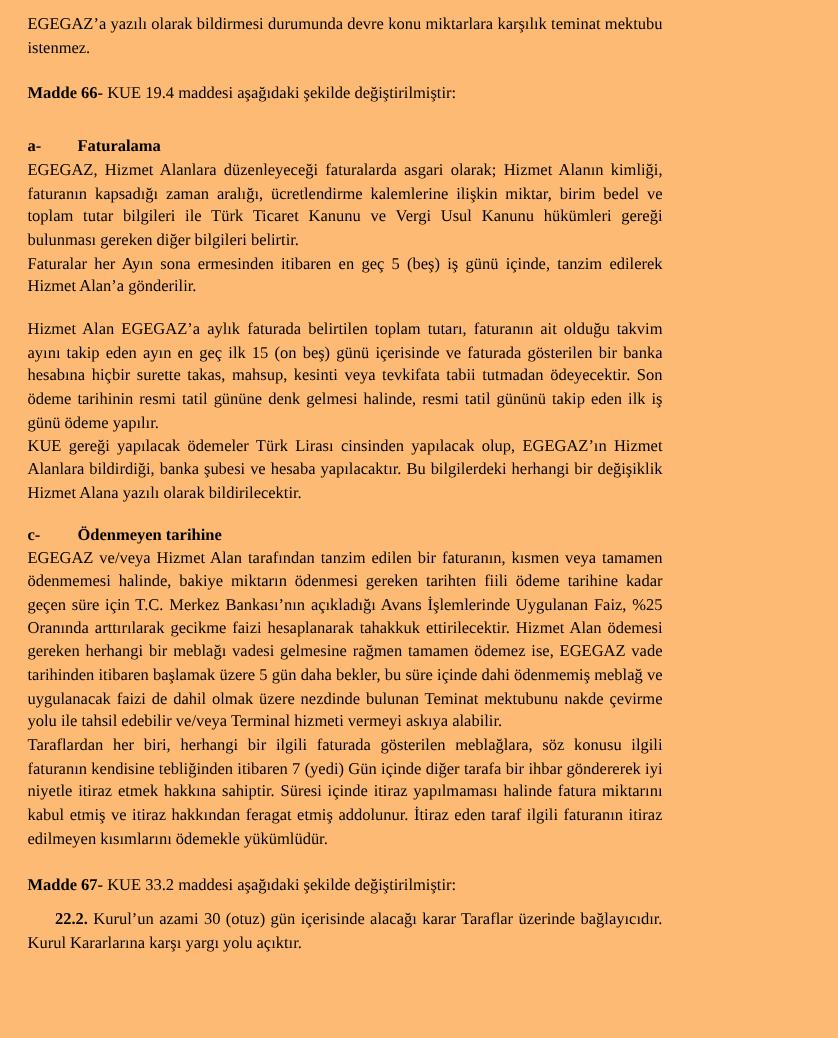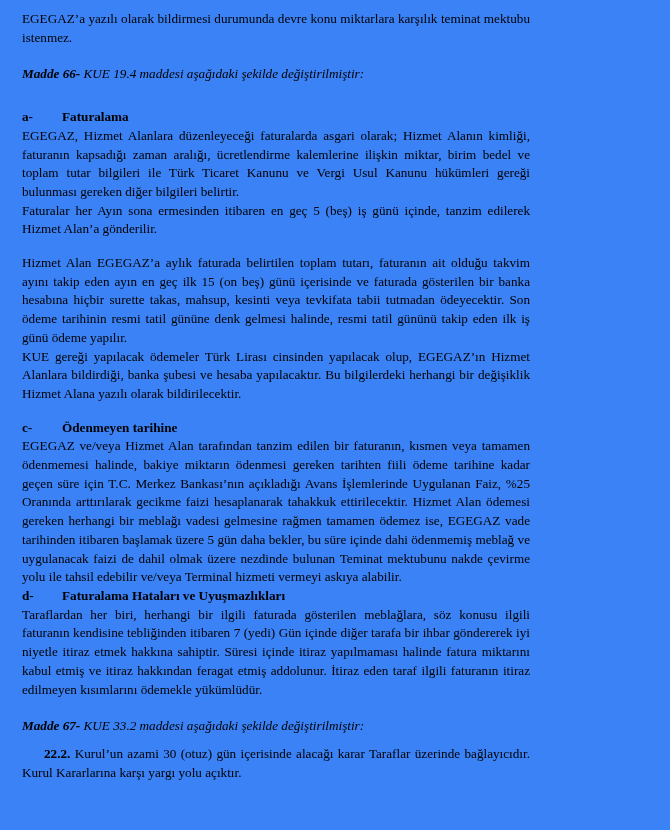--- a/index.html
+++ b/index.html
@@ -11,21 +11,21 @@
     width: 670px;
     height: 830px;
     overflow: hidden;
     font-family: "Liberation Serif", "DejaVu Serif", serif;
     color: #000000;
   }
   .page {
     position: relative;
     width: 670px;
     height: 830px;
-    background: #3b82f6;
+    background: #fdba74;
     box-sizing: border-box;
     padding: 10px 85px 0 22px;
   }
   .doc-body {
     width: 508px;
   }
   p {
     margin: 0;
     font-size: 13.2px;
     line-height: 18.7px;
@@ -60,21 +60,20 @@
     display: inline-block;
     width: 41px;
   }
   .indent-sub {
     text-indent: 22px;
   }
   .madde-line {
     text-align: left;
     font-size: 13.2px;
     line-height: 18.7px;
-    font-style: italic;
   }
 </style>
 </head>
 <body>
 
 <div class="page">
   <div class="doc-body">
 
     <p>EGEGAZ’a yazılı olarak bildirmesi durumunda devre konu miktarlara karşılık teminat mektubu istenmez.</p>
 
@@ -94,21 +93,20 @@
     <div class="spacer-md"></div>
 
     <p>Hizmet Alan EGEGAZ’a aylık faturada belirtilen toplam tutarı, faturanın ait olduğu takvim ayını takip eden ayın en geç ilk 15 (on beş) günü içerisinde ve faturada gösterilen bir banka hesabına hiçbir surette takas, mahsup, kesinti veya tevkifata tabii tutmadan ödeyecektir. Son ödeme tarihinin resmi tatil gününe denk gelmesi halinde, resmi tatil gününü takip eden ilk iş günü ödeme yapılır.</p>
     <p>KUE gereği yapılacak ödemeler Türk Lirası cinsinden yapılacak olup, EGEGAZ’ın Hizmet Alanlara bildirdiği, banka şubesi ve hesaba yapılacaktır. Bu bilgilerdeki herhangi bir değişiklik Hizmet Alana yazılı olarak bildirilecektir.</p>
 
     <div class="spacer-md"></div>
 
     <div class="letter-head"><span class="mark">c-</span><span>Ödenmeyen tarihine</span></div>
     <p>EGEGAZ ve/veya Hizmet Alan tarafından tanzim edilen bir faturanın, kısmen veya tamamen ödenmemesi halinde, bakiye miktarın ödenmesi gereken tarihten fiili ödeme tarihine kadar geçen süre için T.C. Merkez Bankası’nın açıkladığı Avans İşlemlerinde Uygulanan Faiz, %25 Oranında arttırılarak gecikme faizi hesaplanarak tahakkuk ettirilecektir. Hizmet Alan ödemesi gereken herhangi bir meblağı vadesi gelmesine rağmen tamamen ödemez ise, EGEGAZ vade tarihinden itibaren başlamak üzere 5 gün daha bekler, bu süre içinde dahi ödenmemiş meblağ ve uygulanacak faizi de dahil olmak üzere nezdinde bulunan Teminat mektubunu nakde çevirme yolu ile tahsil edebilir ve/veya Terminal hizmeti vermeyi askıya alabilir.</p>
 
-    <div class="letter-head"><span class="mark">d-</span><span>Faturalama Hataları ve Uyuşmazlıkları</span></div>
     <p>Taraflardan her biri, herhangi bir ilgili faturada gösterilen meblağlara, söz konusu ilgili faturanın kendisine tebliğinden itibaren 7 (yedi) Gün içinde diğer tarafa bir ihbar göndererek iyi niyetle itiraz etmek hakkına sahiptir. Süresi içinde itiraz yapılmaması halinde fatura miktarını kabul etmiş ve itiraz hakkından feragat etmiş addolunur. İtiraz eden taraf ilgili faturanın itiraz edilmeyen kısımlarını ödemekle yükümlüdür.</p>
 
     <div class="spacer-lg"></div>
 
     <p class="madde-line"><b>Madde 67-</b><span> KUE 33.2 maddesi aşağıdaki şekilde değiştirilmiştir:</span></p>
 
     <div class="spacer-sm"></div>
 
     <p class="indent-sub"><b>22.2.</b><span> Kurul’un azami 30 (otuz) gün içerisinde alacağı karar Taraflar üzerinde bağlayıcıdır. Kurul Kararlarına karşı yargı yolu açıktır.</span></p>
 

